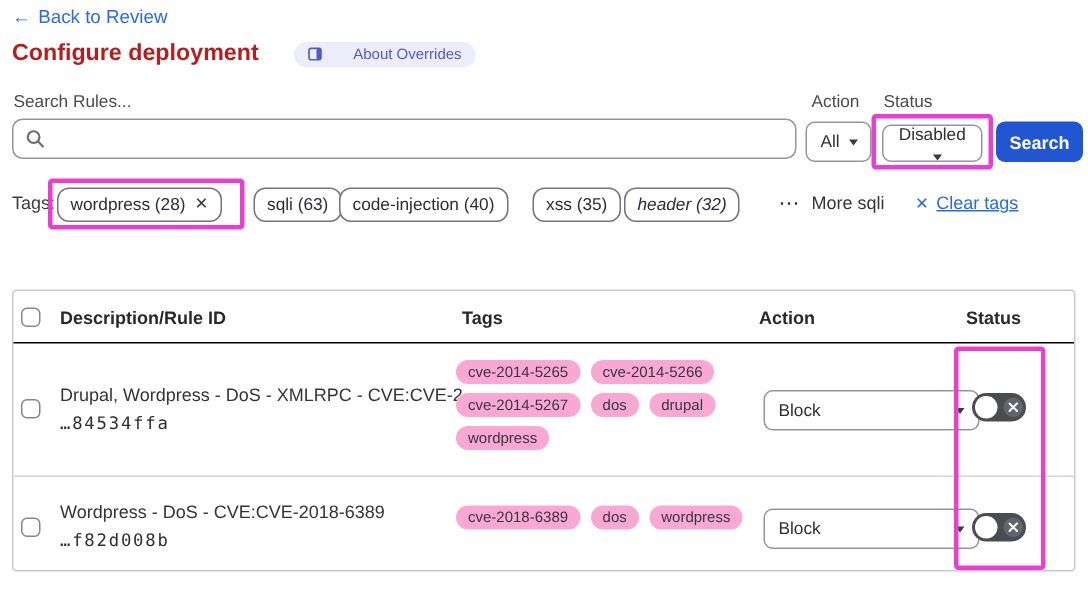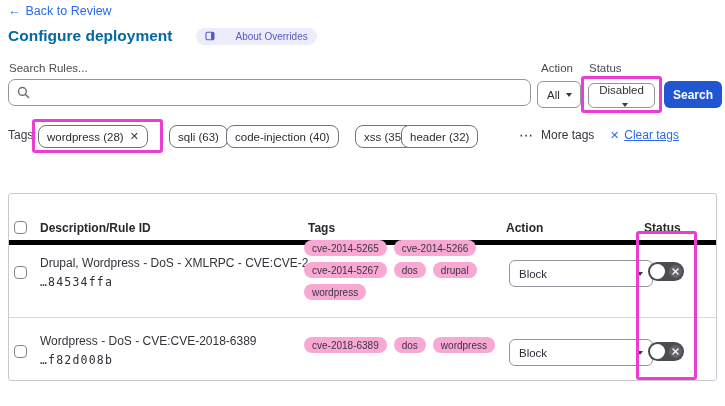--- a/index.html
+++ b/index.html
@@ -5,21 +5,21 @@
   * { margin:0; padding:0; box-sizing:border-box; }
   html,body { background:#fff; }
   .page {
     position:relative; width:725px; height:406px; background:#ffffff;
     font-family:"Liberation Sans", sans-serif; color:#2b2b33; overflow:hidden;
   }
   
   .back-link { position:absolute; left:8px; top:4px; display:flex; align-items:center; gap:5px;
     font-size:12.5px; font-weight:500; color:#2a6ae8; cursor:pointer; text-decoration:none; }
   .title-row { position:absolute; left:8px; top:27px; display:flex; align-items:center; gap:24px; }
-  .page-title { font-size:15.5px; font-weight:bold; color:#0369a1; }
+  .page-title { font-size:15.5px; font-weight:bold; color:#b91c1c; }
   .about-badge { display:inline-flex; align-items:center; gap:20px; background:#edecfb; color:#5659c8;
     font-size:10px; font-weight:500; padding:3px 9px; border-radius:10px; cursor:pointer; }
   
   .field-label { position:absolute; font-size:11.5px; color:#4a4a52; }
   .search-box { position:absolute; left:8px; top:79px; width:523px; height:27px;
     border:1px solid #94949e; border-radius:7px; background:#fff; display:flex; align-items:center; padding-left:8px; }
   .search-box input { border:none; outline:none; flex:1; font-size:12px; font-family:inherit; background:transparent; margin-left:6px; }
   .select-box { position:absolute; height:27px; border:1px solid #94949e; border-radius:6px; background:#fff;
     display:flex; align-items:center; justify-content:space-between; padding:0 9px; font-size:11.5px; color:#2e2e36; cursor:pointer; }
   .caret { width:0; height:0; border-left:3.5px solid transparent; border-right:3.5px solid transparent;
@@ -35,21 +35,21 @@
   .more-tags { position:absolute; left:519px; top:128px; display:flex; align-items:center; gap:7px;
     font-size:12px; color:#34343c; cursor:pointer; }
   .more-tags .dots { font-size:14px; letter-spacing:1px; line-height:10px; color:#2e2e36; }
   .clear-tags { position:absolute; left:610px; top:128px; display:flex; align-items:center; gap:5px;
     font-size:12px; color:#2a6ae8; cursor:pointer; }
   .clear-tags .x { font-size:11px; }
   .clear-tags .lbl { text-decoration:underline; }
   
   .rules-table { position:absolute; left:8px; top:193px; width:709px; height:188px;
     border:1px solid #c9c9d1; border-radius:3px; background:#fff; }
-  .t-head { position:absolute; left:0; top:16px; width:100%; height:35px; border-bottom:5px solid #000000;text-decoration:underline; }
+  .t-head { position:absolute; left:0; top:0; width:100%; height:35px; border-bottom:1px solid #000000;text-decoration:underline; }
   .t-head .col { position:absolute; top:11px; font-size:12px; font-weight:bold; color:#28282f; }
   .checkbox { position:absolute; width:13px; height:13px; border:1.5px solid #85858f; border-radius:4px; background:#fff; cursor:pointer; }
   .t-row { position:absolute; left:0; width:100%; }
   .row-1 { top:35px; height:89px; border-bottom:1px solid #d6d6dc; }
   .row-2 { top:124px; height:64px;text-align:center; }
   .desc { position:absolute; left:31px; font-size:12px; color:#33333a; white-space:nowrap; }
   .rule-id { position:absolute; left:31px; font-size:11.5px; font-family:"DejaVu Sans Mono", monospace;
     letter-spacing:1.2px; color:#2e2e35; }
   .row-tags { position:absolute; left:295px; width:208px; display:flex; flex-wrap:wrap; column-gap:7px; row-gap:6px; }
   .tag-chip { display:inline-block; background:#f9a8d4; color:#36363d; font-size:10px;
@@ -115,26 +115,26 @@
   </div>
   <div class="filter-pill" style="left:169px;">
     <span>sqli (63)</span>
   </div>
   <div class="filter-pill" style="left:226px;">
     <span>code-injection (40)</span>
   </div>
   <div class="filter-pill" style="left:355px;">
     <span>xss (35)</span>
   </div>
-  <div class="filter-pill" style="left:401px;">
+  <div class="filter-pill" style="left:416px;font-style:italic;">
     <span>header (32)</span>
   </div>
   <div class="more-tags">
     <span class="dots">⋯</span>
-    <span>More tags</span>
+    <span>More sqli</span>
   </div>
   <div class="clear-tags">
     <span class="x">✕</span>
     <span class="lbl">Clear tags</span>
   </div>
 
   <div class="rules-table">
     <div class="t-head">
       <span class="checkbox" style="left:5px; top:11px;"></span>
       <span class="col" style="left:31px;">Description/Rule ID</span>

